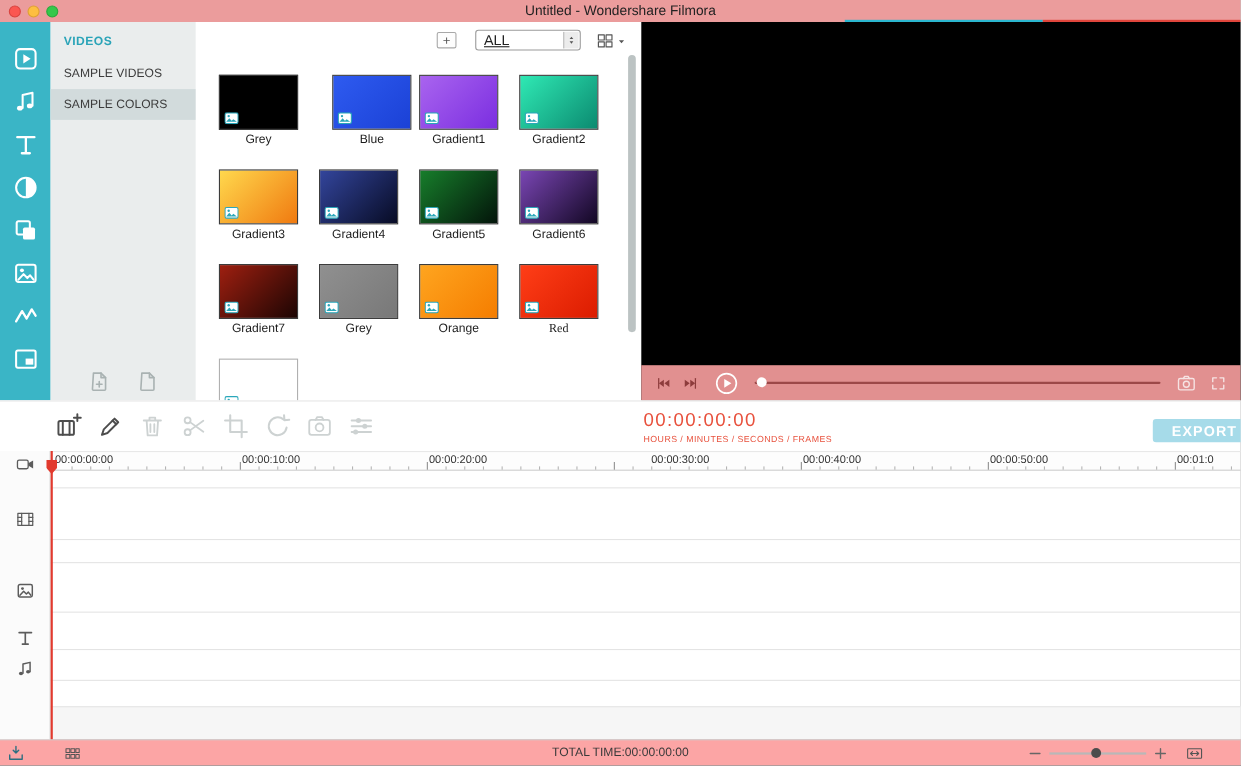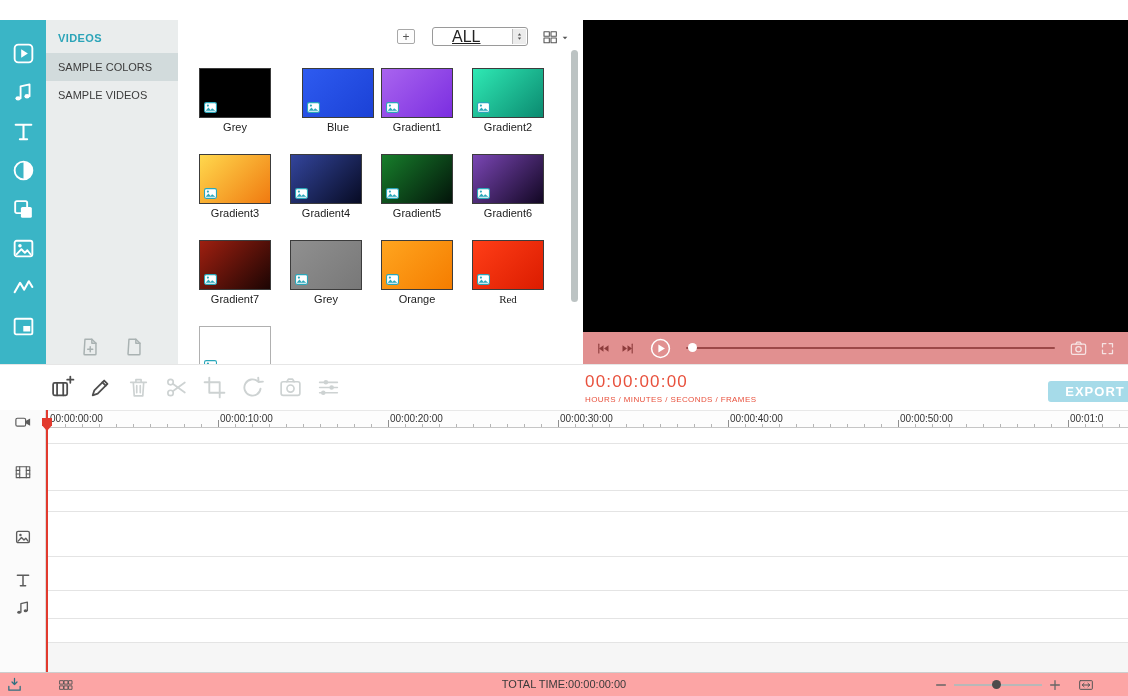--- a/index.html
+++ b/index.html
@@ -40,21 +40,21 @@
                   display:flex; align-items:center; cursor:pointer; }
   .collapse-tab span { width:10px; height:12px; display:block; }
 
   
   .library { position:absolute; left:178px; top:20px; width:405px; height:344px; background:#fff; overflow:hidden; }
   .lib-add { position:absolute; left:219px; top:9px; width:18px; height:15px; border:1px solid #a8a8a8;
              border-radius:2px; background:#fdfdfd; color:#555; font-size:12px; line-height:12px;
              text-align:center; cursor:pointer; font-family:inherit; }
   .lib-filter { position:absolute; left:254px; top:7px; width:96px; height:19px; border:1px solid #9a9a9a;
                 border-radius:3px; background:#fff; cursor:pointer; }
-  .lib-filter-text { position:absolute; left:19px; top:0; line-height:17px; font-size:16px; color:#222;text-decoration:underline; }
+  .lib-filter-text { position:absolute; left:7px; top:0; line-height:17px; font-size:13px; color:#222;text-decoration:underline; }
   .lib-stepper { position:absolute; right:1px; top:1px; bottom:1px; width:14px; background:#ececec;
                  border-left:1px solid #bbb; color:#555; padding:2px 2px; }
   .lib-view { position:absolute; left:364px; top:9px; display:flex; cursor:pointer; color:#555; }
   .lib-view-icon { width:16px; height:16px; }
   .lib-view-caret { width:8px; height:8px; margin:5px 0 0 3px; }
   .cell { position:absolute; width:72px; cursor:pointer; }
   .sw { position:relative; width:72px; height:50px; border:1px solid #3c3c3c; }
   .sw-light { border-color:#b0b0b0; }
   .imgtag { position:absolute; left:4px; bottom:4px; width:13px; height:11px; display:block; }
   .sw-label { margin-top:3px; width:72px; text-align:center; font-size:11px; color:#1c1c1c; }
@@ -118,20 +118,30 @@
   .sb-slidertrack { position:absolute; left:954px; top:11px; width:88px; height:2px; background:#b8b8b8; cursor:pointer; }
   .sb-zoomhandle { position:absolute; left:992px; top:7px; width:9px; height:9px; border-radius:50%; background:#4c4c4c; cursor:pointer; }
   .sb-plus { position:absolute; left:1048px; top:5px; width:14px; height:14px; color:#666; cursor:pointer; }
   .sb-fit { position:absolute; left:1076px; top:4px; width:20px; height:16px; color:#555; cursor:pointer; }
 </style>
 </head>
 <body>
 
 <div class="app">
 
+  <div class="titlebar" style="background: rgb(235, 156, 156);">
+    <div class="lights">
+      <span class="light red"></span>
+      <span class="light yellow"></span>
+      <span class="light green"></span>
+    </div>
+    <div class="title">Untitled - Wondershare Filmora</div>
+    <div class="accent accent-teal" style="background: rgb(43, 182, 207);"></div>
+    <div class="accent accent-red" style="background: rgb(224, 70, 60);"></div>
+  </div>
 
   <div class="rail" id="siderail" style="background: rgb(58, 181, 198);">
       <div class="rail-item">
         <svg viewBox="0 0 24 24" width="100%" height="100%" fill="none" stroke="currentColor" stroke-width="1.8" stroke-linecap="round" stroke-linejoin="round">
           <rect x="3.5" y="3.5" width="17" height="17" rx="3.5"></rect>
           <path d="M9.8 8l6.4 4-6.4 4z" fill="currentColor" stroke="none"></path>
         </svg>
       </div>
       <div class="rail-item">
         <svg viewBox="0 0 24 24" width="100%" height="100%" fill="none" stroke="currentColor" stroke-width="1.8" stroke-linecap="round" stroke-linejoin="round">
@@ -173,22 +183,22 @@
         <svg viewBox="0 0 24 24" width="100%" height="100%" fill="none" stroke="currentColor" stroke-width="1.8" stroke-linecap="round" stroke-linejoin="round">
           <rect x="3.5" y="4.5" width="17" height="15" rx="1.5"></rect>
           <rect x="11.8" y="11.5" width="6.7" height="5.3" fill="currentColor" stroke="none"></rect>
         </svg>
       </div>
     </div>
 
   <div class="mediapanel">
     <div class="mp-header">VIDEOS</div>
     <div id="mpItems">
+        <div class="mp-item">SAMPLE VIDEOS</div>
         <div class="mp-item selected">SAMPLE COLORS</div>
-        <div class="mp-item">SAMPLE VIDEOS</div>
       </div>
     <div class="mp-imports">
       <span class="mp-import">
           <svg viewBox="0 0 24 24" width="100%" height="100%" fill="none" stroke="currentColor" stroke-width="1.6" stroke-linecap="round" stroke-linejoin="round">
             <path d="M6.5 3.5h7.5l4.5 4.5v11.5a1 1 0 01-1 1h-11a1 1 0 01-1-1z"></path>
             <path d="M14 3.5V8h4.5"></path>
             <path d="M9.5 14.5h5.5M12.25 11.75v5.5"></path>
           </svg>
         </span>
       <span class="mp-import">
@@ -558,21 +568,21 @@
       <div class="tick" style="left: 1017px;"></div>
       <div class="tick" style="left: 1034px;"></div>
       <div class="tick" style="left: 1051px;"></div>
       <div class="tick major" style="left: 1068px;"></div>
       <div class="tick" style="left: 1085px;"></div>
       <div class="tick" style="left: 1102px;"></div>
       <div class="tick" style="left: 1119px;"></div>
       <div class="rlabel" style="left: 50px;">00:00:00:00</div>
       <div class="rlabel" style="left: 220px;">00:00:10:00</div>
       <div class="rlabel" style="left: 390px;">00:00:20:00</div>
-      <div class="rlabel" style="left: 560px;">00:00:30:00</div>
+      <div class="rlabel" style="left: 592px;">00:00:30:00</div>
       <div class="rlabel" style="left: 730px;">00:00:40:00</div>
       <div class="rlabel" style="left: 900px;">00:00:50:00</div>
       <div class="rlabel" style="left: 1070px;">00:01:0</div>
     </div>
 
   <div class="tracks" id="tracks">
     <div class="tracks-footer"></div>
   <div class="tline" style="top: 15px;"></div>
       <div class="tline" style="top: 62px;"></div>
       <div class="tline" style="top: 83px;"></div>

